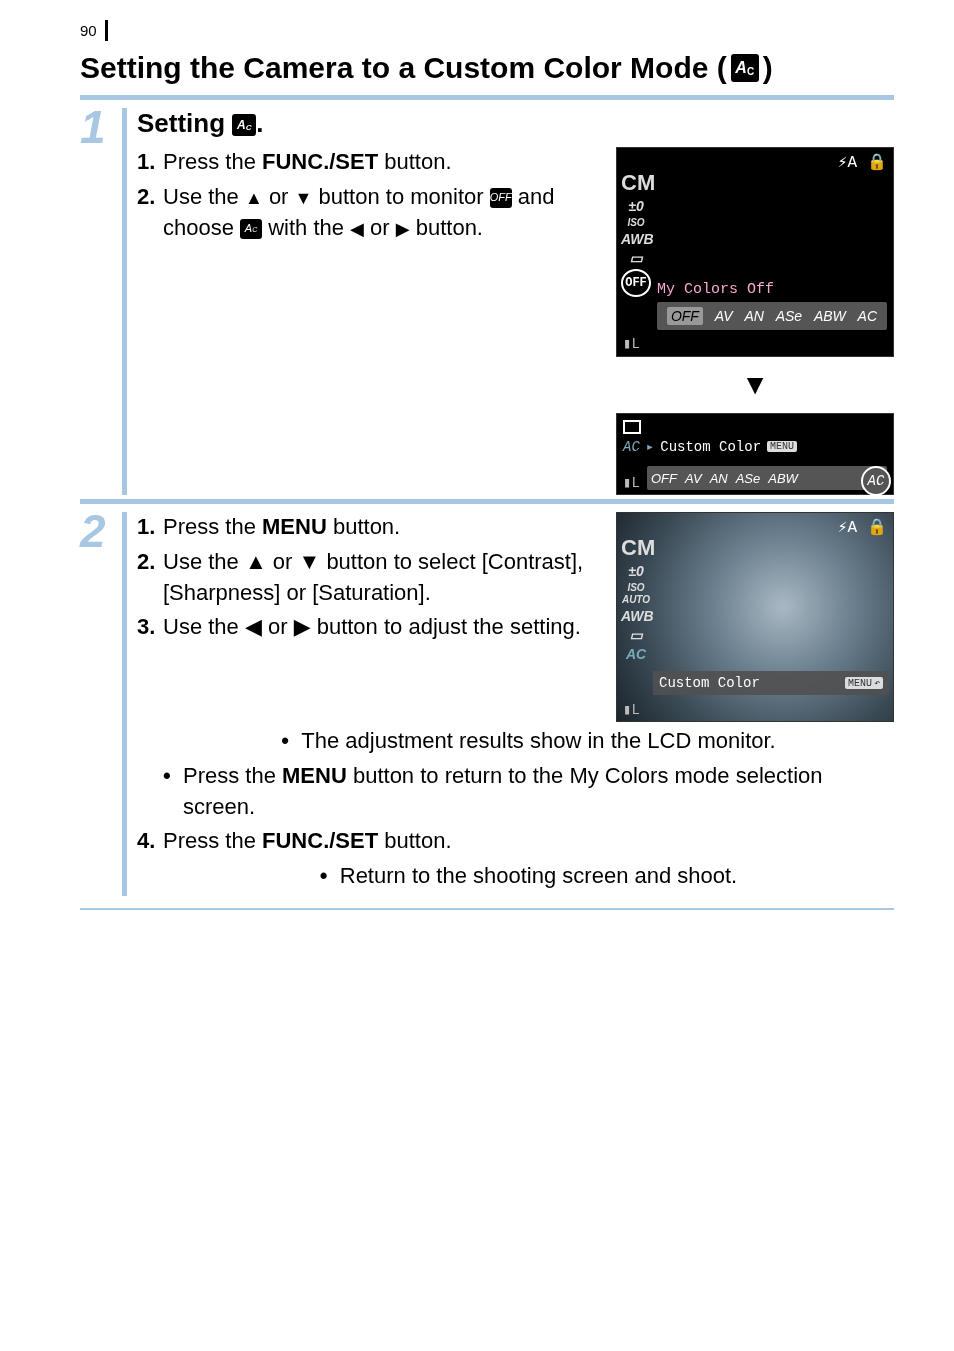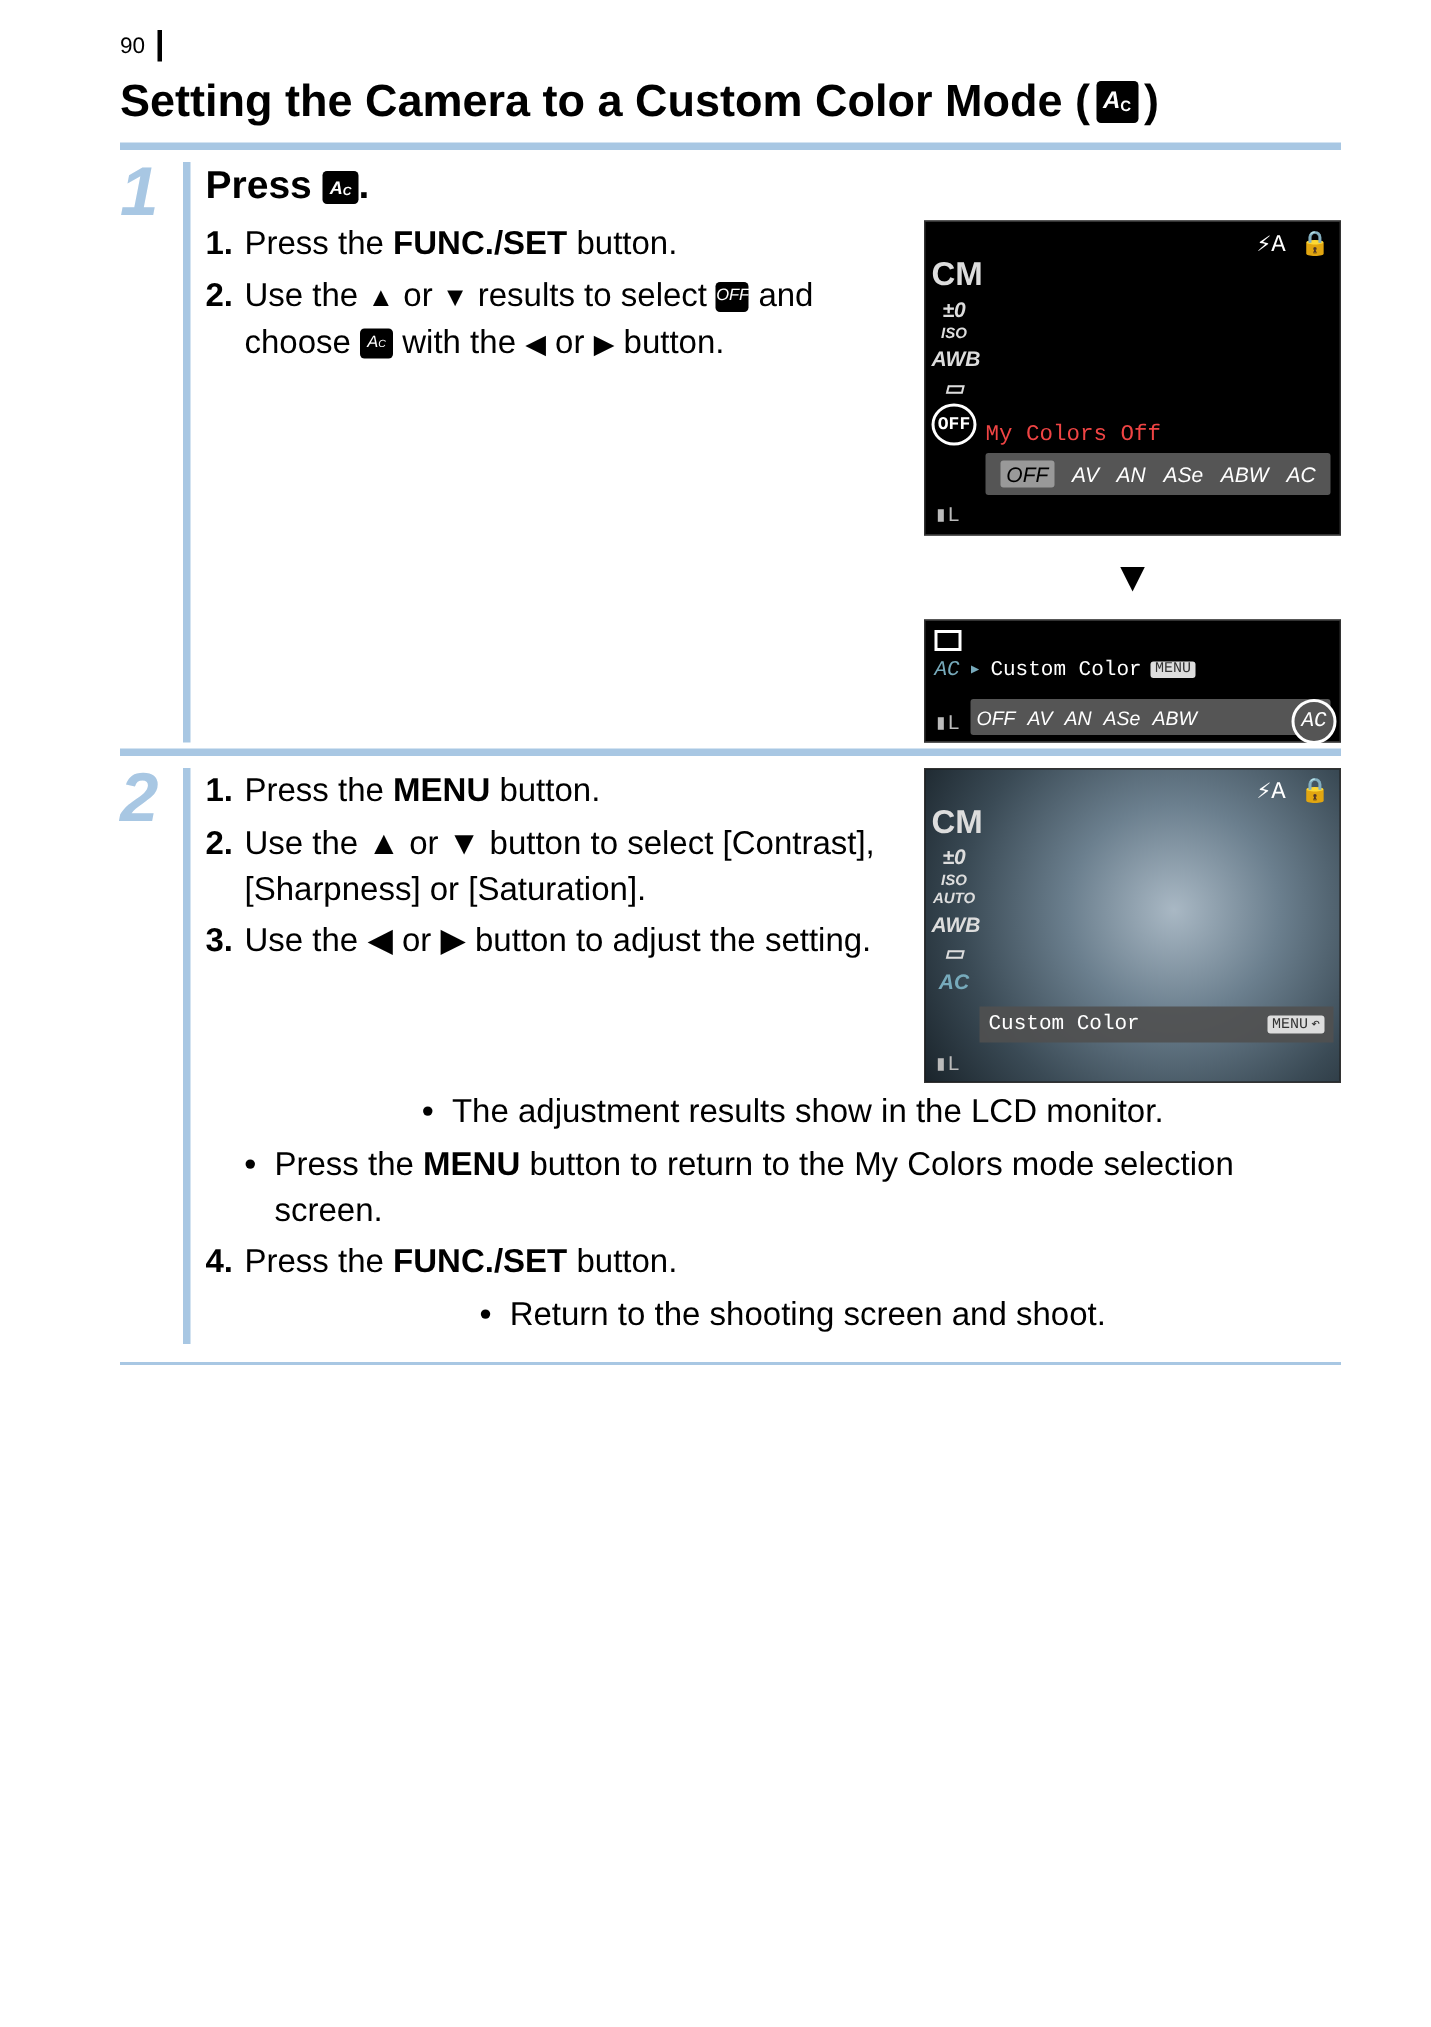--- a/index.html
+++ b/index.html
@@ -145,21 +145,21 @@
   .side-item.cm { font-size: 22px; font-weight: 900; font-style: normal; }
   .side-circled {
     border: 2px solid #fff; border-radius: 50%;
     width: 30px; height: 28px;
     display: flex; align-items: center; justify-content: center;
     font-size: 12px;
   }
   .screen .strip {
     position: absolute; bottom: 26px; left: 40px; right: 6px;
   }
-  .strip-label { font-size: 15px; color: #ef4444; margin-bottom: 4px; text-align: left; }
+  .strip-label { font-size: 15px; color: #f9a8d4; margin-bottom: 4px; text-align: left; }
   .strip-row {
     background: #555; height: 28px; display: flex; align-items: center;
     justify-content: space-around; padding: 0 4px; border-radius: 2px;
   }
   .strip-row .opt { font-style: italic; font-size: 14px; font-family: Arial, sans-serif; }
   .strip-row .opt.sel { background: #999; color: #000; padding: 1px 4px; border-radius: 2px; }
   .histo { position: absolute; bottom: 4px; left: 6px; color: #bbb; font-size: 14px; }
 
   .arrow-down { color: #000; font-size: 28px; }
 
@@ -232,37 +232,37 @@
     </span>
     <span>)</span>
   </div>
 
   <hr class="step-sep">
 
   <div class="step">
     <div class="step-num">1</div>
     <div class="step-body">
       <div class="step-title">
-        <span>Press </span><span class="inline-icon">
+        <span>Setting </span><span class="inline-icon">
             <span style="font-style:italic">A</span>
             <span style="font-size:8px;margin-top:4px">C</span>
           </span><span>.</span>
       </div>
       <div class="step-content">
         <div class="step-text">
           <div class="li">
             <span class="n">1.</span>
             <span class="t">
               <span>Press the </span><b>FUNC./SET</b><span> button.</span>
             </span>
           </div>
           <div class="li">
             <span class="n">2.</span>
             <span class="t">
-              <span>Use the </span><span class="tri">▲</span><span> or </span><span class="tri">▼</span><span> results to select </span><span class="inline-icon tiny">OFF</span>
+              <span>Use the </span><span class="tri">▲</span><span> or </span><span class="tri">▼</span><span> button to monitor </span><span class="inline-icon tiny">OFF</span>
               <span>and choose </span><span class="inline-icon tiny">
                   <span>A</span>
                   <span style="font-size:7px;margin-top:3px">C</span>
                 </span><span> with the </span><span class="tri">◀</span><span> or </span><span class="tri">▶</span><span> button.</span>
             </span>
           </div>
         </div>
         <div class="screens">
           <div class="screen s1">
             <div class="topright">

